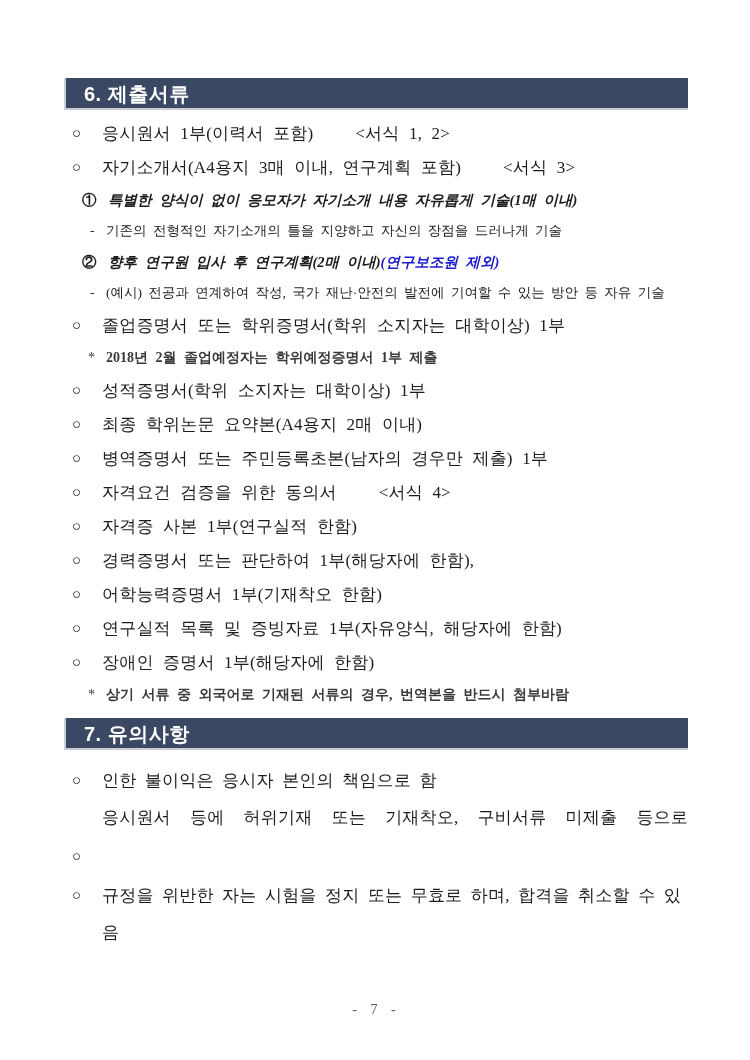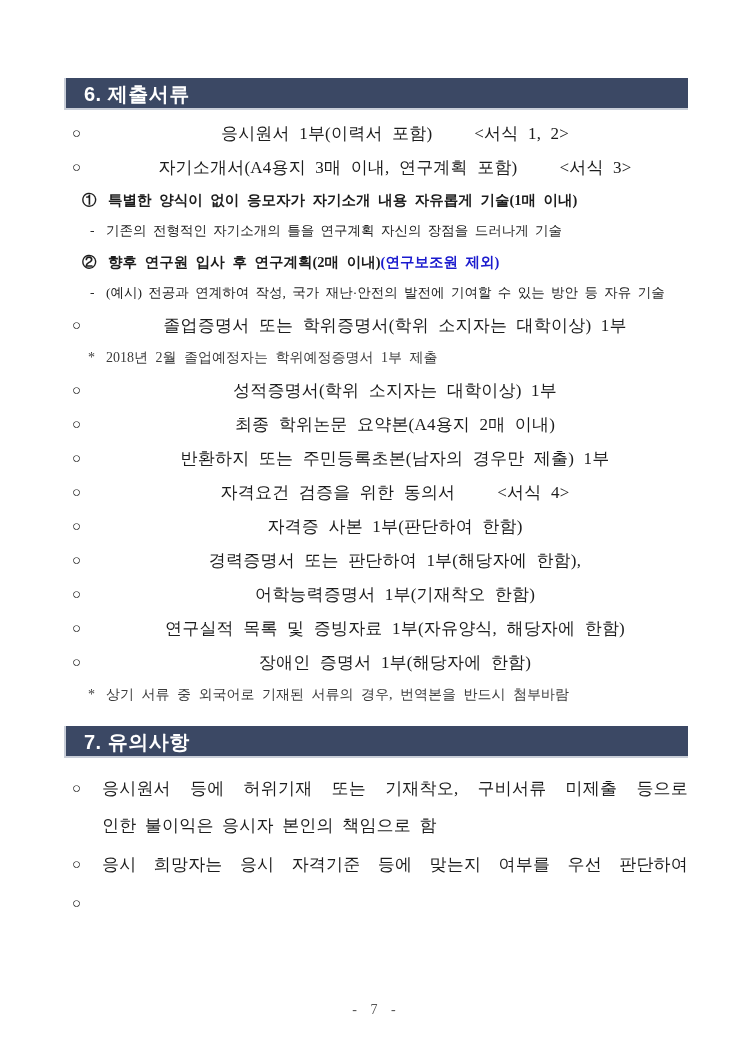--- a/index.html
+++ b/index.html
@@ -33,68 +33,68 @@
     font-weight: bold;
     font-size: 20px;
     height: 32px;
     line-height: 32px;
     padding-left: 18px;
     letter-spacing: 0.5px;
     border-left: 2px solid #c9ced8;
     border-bottom: 2px solid #c9ced8;
     margin-bottom: 12px;
   }
-  .section + .section { margin-top: 22px; }
+  .section + .section { margin-top: 14px; }
 
   .li { display: flex; align-items: flex-start; }
   .li .marker { flex: none; }
   .li .txt { flex: 1 1 auto; }
 
   
   .li.main {
     font-size: 17px;
     line-height: 23px;
     margin-bottom: 11px;
     padding-left: 8px;
     letter-spacing: 0.2px;
   }
   .li.main .marker { width: 30px; font-size: 15px; }
-  .li.main .txt { word-spacing: 5px; text-align: center; }
+  .li.main .txt { word-spacing: 5px; }
 
   
   .li.sub-num {
     font-size: 14.5px;
     font-weight: bold;
     line-height: 20px;
     margin-bottom: 11px;
     padding-left: 18px;
   }
   .li.sub-num .marker { width: 26px; }
-  .li.sub-num .txt { word-spacing: 4px; }
+  .li.sub-num .txt { word-spacing: 4px; font-style: italic; }
 
   
   .li.sub-dash {
     font-size: 13.5px;
     line-height: 19px;
     margin-bottom: 12px;
     padding-left: 26px;
   }
   .li.sub-dash .marker { width: 16px; }
   .li.sub-dash .txt { word-spacing: 3px; }
 
   
   .li.note {
     font-size: 14px;
     line-height: 19px;
     margin-bottom: 12px;
     padding-left: 24px;
     color: #3a3a3a;
   }
   .li.note .marker { width: 18px; }
-  .li.note .txt { word-spacing: 4px; }
+  .li.note .txt { word-spacing: 4px; font-weight: bold; }
 
   
   .li.wrap {
     font-size: 17px;
     line-height: 37px;
     margin-bottom: 2px;
     padding-left: 8px;
     letter-spacing: 0.2px;
   }
   .li.wrap .marker { width: 30px; font-size: 15px; line-height: 37px; }
@@ -135,21 +135,21 @@
           <div class="li main">
             <span class="marker">○</span>
             <span class="txt">자기소개서(A4용지 3매 이내, 연구계획 포함)<span class="form-ref">&lt;서식 3&gt;</span></span>
           </div>
           <div class="li sub-num">
             <span class="marker">①</span>
             <span class="txt">특별한 양식이 없이 응모자가 자기소개 내용 자유롭게 기술(1매 이내)</span>
           </div>
           <div class="li sub-dash">
             <span class="marker">-</span>
-            <span class="txt">기존의 전형적인 자기소개의 틀을 연구계획 자신의 장점을 드러나게 기술</span>
+            <span class="txt">기존의 전형적인 자기소개의 틀을 지양하고 자신의 장점을 드러나게 기술</span>
           </div>
           <div class="li sub-num">
             <span class="marker">②</span>
             <span class="txt">향후 연구원 입사 후 연구계획(2매 이내)<span class="blue">(연구보조원 제외)</span></span>
           </div>
           <div class="li sub-dash">
             <span class="marker">-</span>
             <span class="txt">(예시) 전공과 연계하여 작성, 국가 재난·안전의 발전에 기여할 수 있는 방안 등 자유 기술</span>
           </div>
           <div class="li main">
@@ -163,29 +163,29 @@
           <div class="li main">
             <span class="marker">○</span>
             <span class="txt">성적증명서(학위 소지자는 대학이상) 1부</span>
           </div>
           <div class="li main">
             <span class="marker">○</span>
             <span class="txt">최종 학위논문 요약본(A4용지 2매 이내)</span>
           </div>
           <div class="li main">
             <span class="marker">○</span>
-            <span class="txt">반환하지 또는 주민등록초본(남자의 경우만 제출) 1부</span>
+            <span class="txt">병역증명서 또는 주민등록초본(남자의 경우만 제출) 1부</span>
           </div>
           <div class="li main">
             <span class="marker">○</span>
             <span class="txt">자격요건 검증을 위한 동의서<span class="form-ref">&lt;서식 4&gt;</span></span>
           </div>
           <div class="li main">
             <span class="marker">○</span>
-            <span class="txt">자격증 사본 1부(판단하여 한함)</span>
+            <span class="txt">자격증 사본 1부(연구실적 한함)</span>
           </div>
           <div class="li main">
             <span class="marker">○</span>
             <span class="txt">경력증명서 또는 판단하여 1부(해당자에 한함),</span>
           </div>
           <div class="li main">
             <span class="marker">○</span>
             <span class="txt">어학능력증명서 1부(기재착오 한함)</span>
           </div>
           <div class="li main">
@@ -204,34 +204,34 @@
     </div>
 
     <div class="section">
       <div class="section-bar">
         <span>7. 유의사항</span>
       </div>
       <div class="items" id="sec1-items">
           <div class="li wrap">
             <span class="marker">○</span>
             <span class="txt">
+              <span class="line">인한 불이익은 응시자 본인의 책임으로 함</span>
               <span class="line stretch">응시원서 등에 허위기재 또는 기재착오, 구비서류 미제출 등으로</span>
-              <span class="line">인한 불이익은 응시자 본인의 책임으로 함</span>
-            </span>
-          </div>
-          <div class="li wrap">
-            <span class="marker">○</span>
-            <span class="txt">
-              <span class="line stretch">응시 희망자는 응시 자격기준 등에 맞는지 여부를 우선 판단하여</span>
             </span>
           </div>
           <div class="li wrap">
             <span class="marker">○</span>
             <span class="txt">
             </span>
           </div>
+          <div class="li wrap">
+            <span class="marker">○</span>
+            <span class="txt">
+              <span class="line">규정을 위반한 자는 시험을 정지 또는 무효로 하며, 합격을 취소할 수 있음</span>
+            </span>
+          </div>
         </div>
     </div>
 
   </div>
 
   <div class="footer">- 7 -</div>
 </div>
 
 </body></html>

